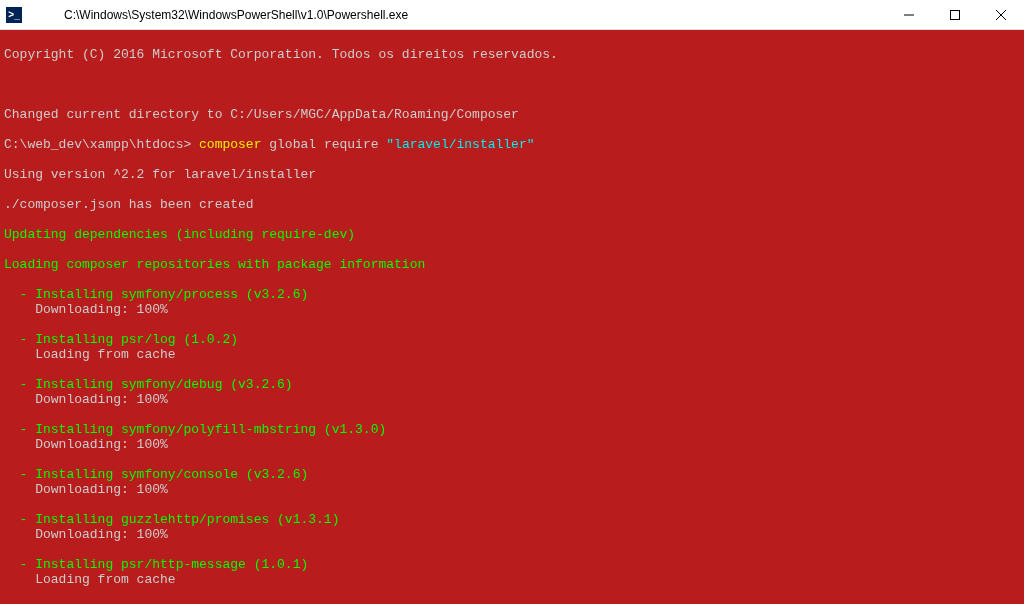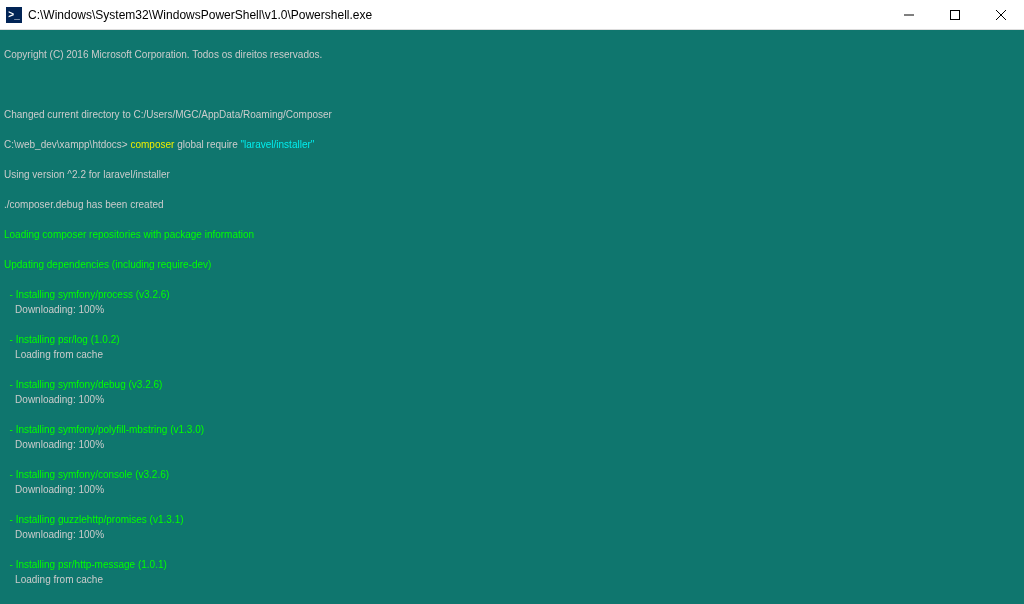--- a/index.html
+++ b/index.html
@@ -27,42 +27,43 @@
       margin-right: 6px;
       display: inline-flex;
       align-items: center;
       justify-content: center;
       color: #fff;
       font-size: 10px;
       font-weight: bold;
     }
     .titlebar-title {
       flex: 1;
+      margin-left: 36px;
     }
     .titlebar-controls {
       display: flex;
     }
     .titlebar-btn {
       width: 46px;
       height: 30px;
       display: flex;
       align-items: center;
       justify-content: center;
       font-size: 12px;
       color: #000;
       cursor: pointer;
     }
     .titlebar-btn svg { width: 10px; height: 10px; }
     .terminal {
       width: 100%;
       height: calc(100% - 30px);
-      background: #0f766e;
+      background: #b91c1c;
       color: #cccccc;
-      font-family: Liberation Sans, sans-serif;
-      font-size: 10px;
+      font-family: Liberation Mono, monospace;
+      font-size: 13px;
       line-height: 15px;
       padding: 2px 4px;
       overflow: hidden;
       white-space: pre;
     }
     .line { white-space: pre; }
     .yellow { color: #eeee00; }
     .green { color: #00ff00; }
     .cyan { color: #00eeee; }
     .prompt-path { color: #cccccc; }
@@ -93,23 +94,23 @@
     </div>
   </div>
 </div>
 
 <div class="terminal">
 <div class="line">Copyright (C) 2016 Microsoft Corporation. Todos os direitos reservados.</div>
 <div class="blank"></div>
 <div class="line">Changed current directory to C:/Users/MGC/AppData/Roaming/Composer</div>
 <div class="line"><span class="prompt-path">C:\web_dev\xampp\htdocs&gt; </span><span class="yellow">composer</span><span> global require </span><span class="cyan">"laravel/installer"</span></div>
 <div class="line">Using version ^2.2 for laravel/installer</div>
-<div class="line">./composer.debug has been created</div>
+<div class="line">./composer.json has been created</div>
+<div class="line green">Updating dependencies (including require-dev)</div>
 <div class="line green">Loading composer repositories with package information</div>
-<div class="line green">Updating dependencies (including require-dev)</div>
 <div id="installs-container"><div class="line green">  - Installing symfony/process (v3.2.6)</div><div class="line">    Downloading: 100%</div><div class="blank"></div><div class="line green">  - Installing psr/log (1.0.2)</div><div class="line">    Loading from cache</div><div class="blank"></div><div class="line green">  - Installing symfony/debug (v3.2.6)</div><div class="line">    Downloading: 100%</div><div class="blank"></div><div class="line green">  - Installing symfony/polyfill-mbstring (v1.3.0)</div><div class="line">    Downloading: 100%</div><div class="blank"></div><div class="line green">  - Installing symfony/console (v3.2.6)</div><div class="line">    Downloading: 100%</div><div class="blank"></div><div class="line green">  - Installing guzzlehttp/promises (v1.3.1)</div><div class="line">    Downloading: 100%</div><div class="blank"></div><div class="line green">  - Installing psr/http-message (1.0.1)</div><div class="line">    Loading from cache</div><div class="blank"></div><div class="line green">  - Installing guzzlehttp/psr7 (1.4.1)</div></div>
 
 
 
 
 
 
 </div>
 
 </body></html>

